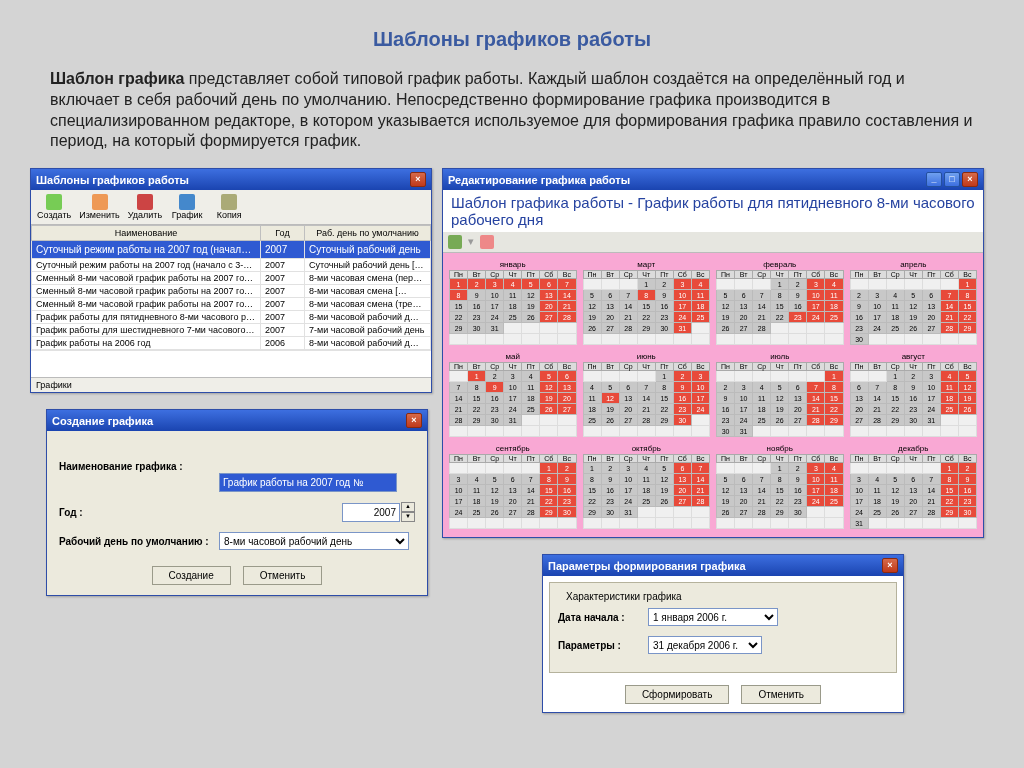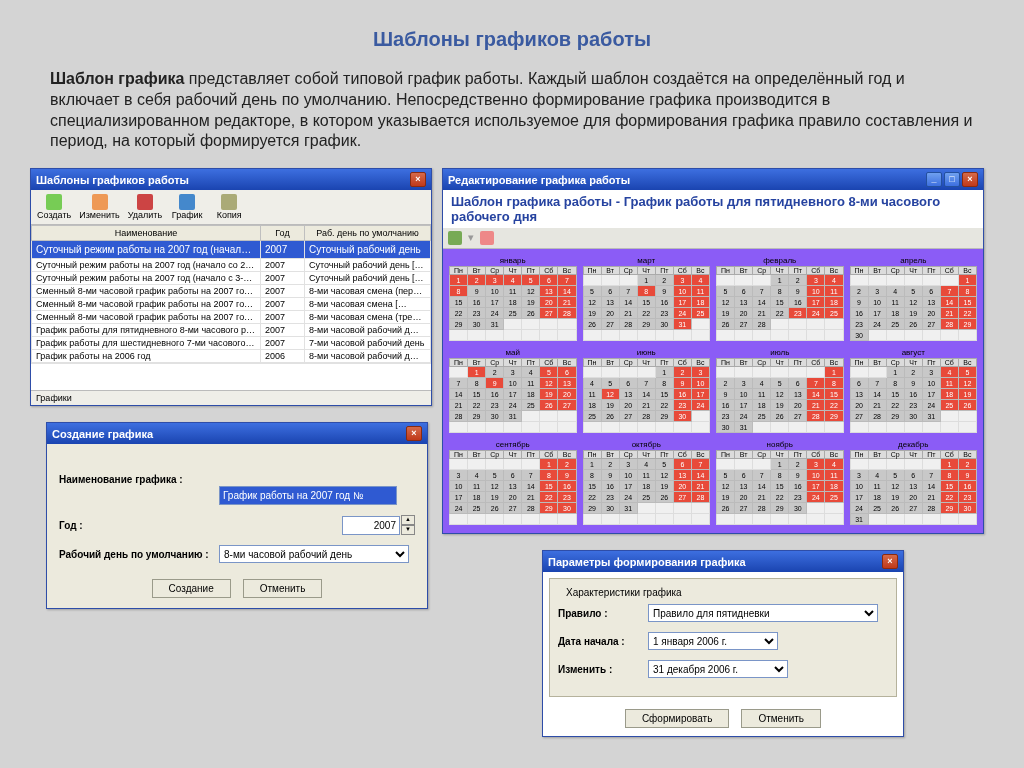--- a/index.html
+++ b/index.html
@@ -21,22 +21,22 @@
 .grid td{border:1px solid #e1e1e1;padding:1px 4px;white-space:nowrap;overflow:hidden;text-overflow:ellipsis}
 .grid tr.sel td{background:#2f5ad2;color:#fff}
 .status{background:#efeee8;border-top:1px solid #bbb;font-size:9px;padding:2px 5px}
 .form{background:#eceadd;padding:10px 12px;font-size:10px}
 .frow{display:flex;align-items:center;margin-bottom:10px}
 .frow label{width:160px;font-weight:bold}
 .inpt{border:1px solid #7a95c7;background:#fff;padding:1px 3px;font-size:10px;height:15px}
 .sel{border:1px solid #7a95c7;background:#fff;font-size:10px;height:18px}
 .btns{display:flex;gap:12px;justify-content:center;padding-top:6px}
 .btn{background:#eceadd;border:1px solid #9a9a8a;padding:3px 16px;font-size:10px;cursor:pointer}
-.cal-wrap{padding:6px 6px 8px;background:#8b5cf6}
-.cal-head{color:#2643a0;font-weight:bold;font-size:13px;padding:2px 0 4px}
+.cal-wrap{padding:6px 6px 8px;background:#f9a8d4}
+.cal-head{color:#2643a0;font-weight:normal;font-size:15px;padding:2px 0 4px}
 .months{display:grid;grid-template-columns:repeat(4,1fr);gap:6px}
 .month{font-size:8px}
 .mname{text-align:center;font-size:8px;padding:1px}
 .mtbl{border-collapse:collapse;width:100%}
 .mtbl th{background:#dcdcdc;border:1px solid #aaa;padding:0 1px;font-weight:normal;font-size:7px;text-align:center;width:14%}
 .mtbl td{border:1px solid #bbb;text-align:center;font-size:7px;padding:0;height:10px;background:#fff}
 .mtbl td.g{background:#c8c8c8}
 .mtbl td.r{background:#e84a3a;color:#fff}
 .mtbl td.e{background:#f0f0f0;border:1px solid #ddd}
 .small-tb{display:flex;gap:6px;padding:3px 5px;background:#e6e6e0;border-bottom:1px solid #bbb}
@@ -90,25 +90,20 @@
               <th style="width: 220px;">Наименование</th>
               <th style="width: 35px;">Год</th>
               <th>Раб. день по умолчанию</th>
             </tr>
           </thead>
         <tbody id="tpl-body">
             <tr class="sel">
               <td style="max-width: 220px;">Суточный режим работы на 2007 год (начало с 1-х суток)</td>
               <td>2007</td>
               <td>Суточный рабочий день</td>
-            </tr>
-            <tr>
-              <td style="max-width: 220px;">Суточный режим работы на 2007 год (начало со 2-х …</td>
-              <td>2007</td>
-              <td>Суточный рабочий день […</td>
             </tr>
             <tr>
               <td style="max-width: 220px;">Суточный режим работы на 2007 год (начало с 3-х суток)</td>
               <td>2007</td>
               <td>Суточный рабочий день […</td>
             </tr>
             <tr>
               <td style="max-width: 220px;">Сменный 8-ми часовой график работы на 2007 год (начало с 1-й …</td>
               <td>2007</td>
               <td>8-ми часовая смена (пер…</td>
@@ -1043,30 +1038,26 @@
     <div class="window" style="width:360px;margin-left:100px">
       <div class="titlebar">
           <span>Параметры формирования графика</span>
         <div class="caps">
             <div class="cap">×</div>
           </div>
       </div>
       <div class="group">
         <div class="group-title">Характеристики графика</div>
         <div class="frow">
-            <label style="width:90px">Правило :</label>
-          <select class="sel" style="width:230px"><option>Правило для пятидневки</option></select>
-          </div>
-        <div class="frow">
             <label style="width:90px">Дата начала :</label>
           <select class="sel" style="width:130px"><option>1 января   2006 г.</option></select>
           </div>
         <div class="frow">
-            <label style="width:90px">Изменить :</label>
-          <select class="sel" style="width:140px"><option>31 декабря  2006 г.</option></select>
+            <label style="width:90px">Параметры :</label>
+          <select class="sel" style="width:114px"><option>31 декабря  2006 г.</option></select>
           </div>
       </div>
       <div class="btns" style="padding-bottom:8px">
         <button class="btn">Сформировать</button>
         <button class="btn">Отменить</button>
       </div>
     </div>
   </div>
 </div>
 

